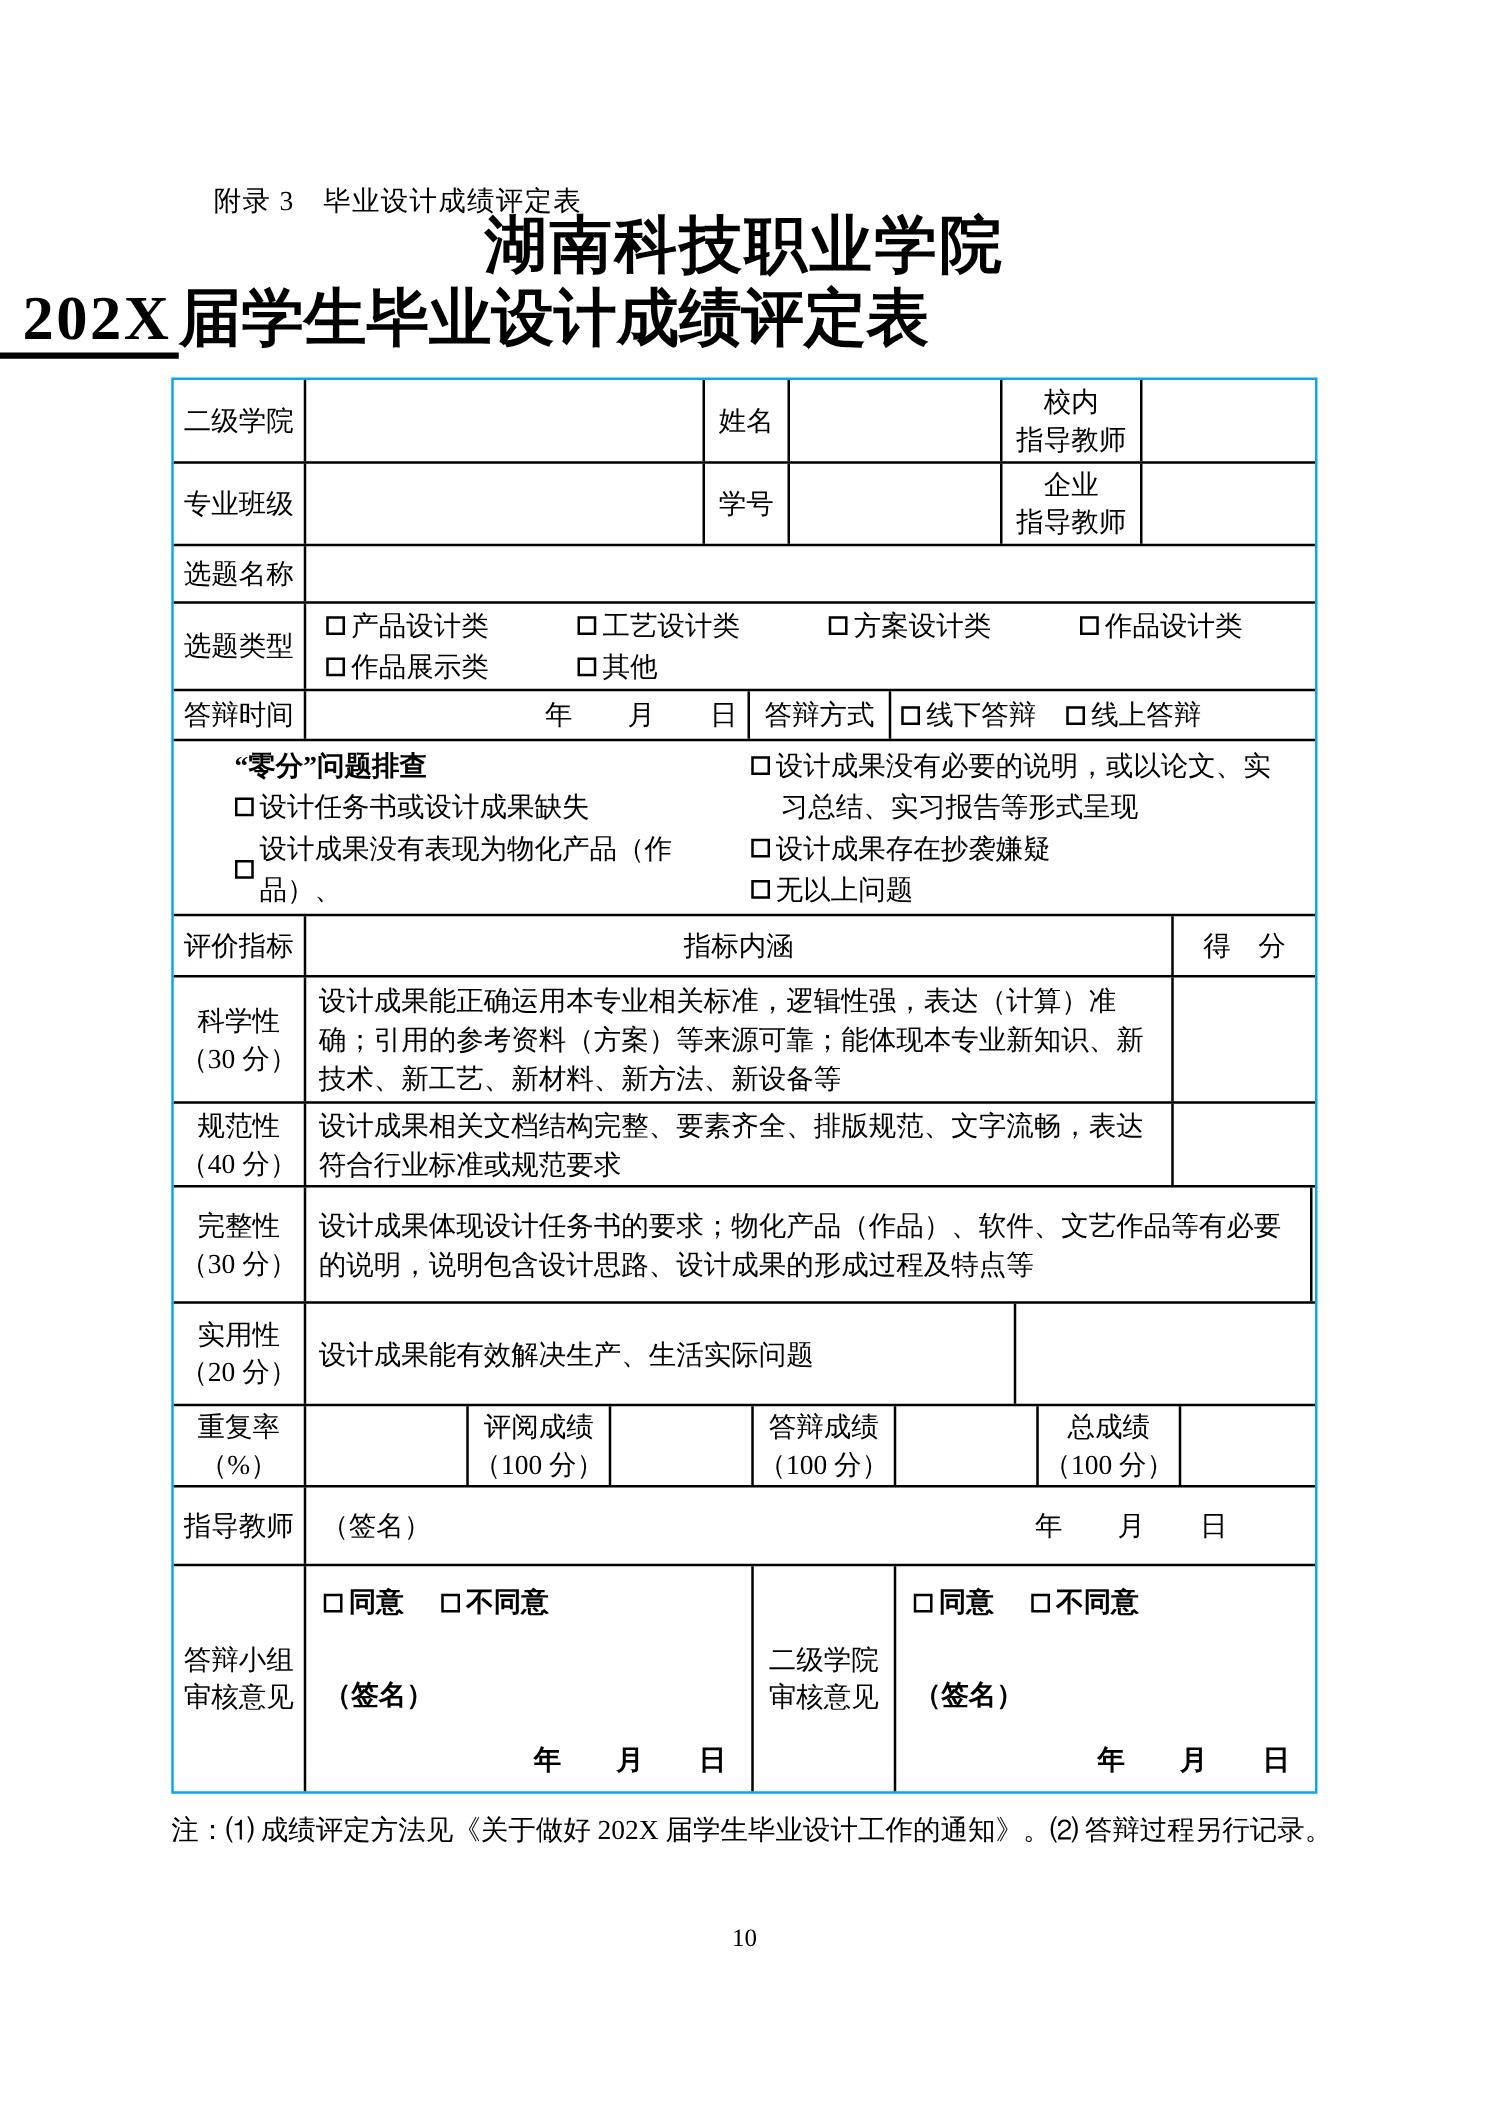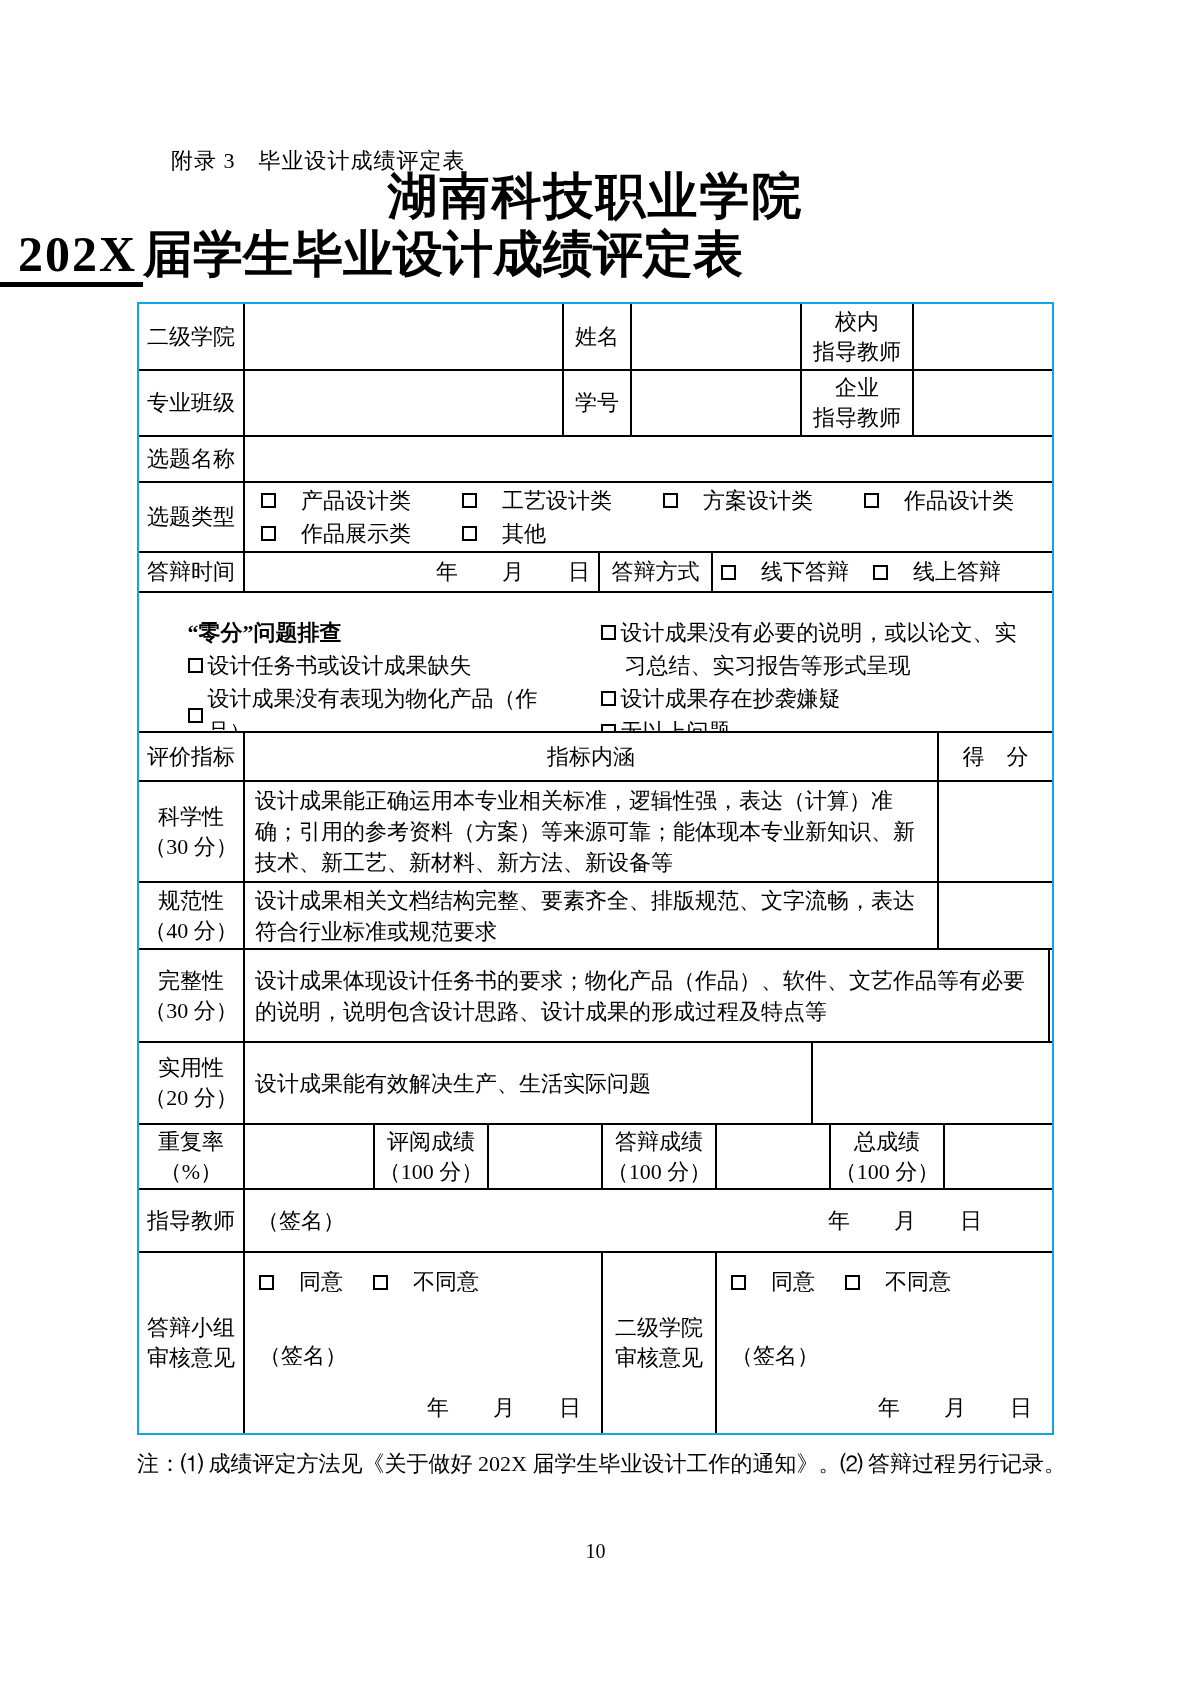--- a/index.html
+++ b/index.html
@@ -20,39 +20,39 @@
     border:2px solid #0ea5e9; display:flex; flex-direction:column; }
   .row { display:flex; border-bottom:2px solid #000; flex:none; }
   .row:last-child { border-bottom:none; }
   .cell { border-right:2px solid #000; display:flex; align-items:center; justify-content:center;
     font-size:22px; line-height:30px; text-align:center; white-space:pre-line; flex:none; overflow:hidden; }
   .cell:last-child { border-right:none; }
   .fill { flex:1 1 auto; }
   .desc { justify-content:flex-start; text-align:left; padding:12px 10px; line-height:31px; }
   .cb { display:inline-block; width:15px; height:15px; border:2px solid #000;
     margin-right:5px; vertical-align:-1px; flex:none; background:#fff; }
-  .opt { display:inline-flex; align-items:center; white-space:nowrap;gap:20px; }
+  .opt { display:inline-flex; align-items:center; white-space:nowrap; }
 
   .typcell { flex-direction:column; align-items:stretch; justify-content:center; padding-left:16px; }
   .typline { display:flex; line-height:33px; }
   .typline .opt { width:201px; }
   .typline .opt:last-child { width:auto; }
 
   .zerocell { display:flex; align-items:flex-start; padding:3px 0 0 13px; }
-  .zcol { display:flex; flex-direction:column;margin-top:20px; }
+  .zcol { display:flex; flex-direction:column; }
   .zcol.l { width:413px; }
   .zline { line-height:33px; font-size:22px; text-align:left; display:flex; align-items:center; }
   .zline.t { font-weight:bold; }
   .zline.ind { padding-left:24px; }
 
   .datecell { justify-content:flex-end; padding-right:8px; }
   .signrow { justify-content:space-between; padding:0 70px 0 12px; }
 
   .opcell { flex-direction:column; align-items:stretch; justify-content:flex-start;
-    text-align:left; padding:14px 6px 10px 14px; }
+    text-align:left; padding:14px 6px 10px 14px;font-weight:bold; }
   .opcell .cbs { display:flex; gap:30px; flex:none; }
   .opcell .sign { margin-top:44px; flex:none; text-align:left; }
   .opcell .date { margin-top:auto; align-self:flex-end; padding-right:14px; flex:none; }
 
   .note { position:absolute; left:137px; top:1449px; width:930px; font-size:22px; }
   .pagenum { position:absolute; left:0; top:1540px; width:100%; text-align:center; font-size:20px; }
 </style>
 </head>
 <body>
 

